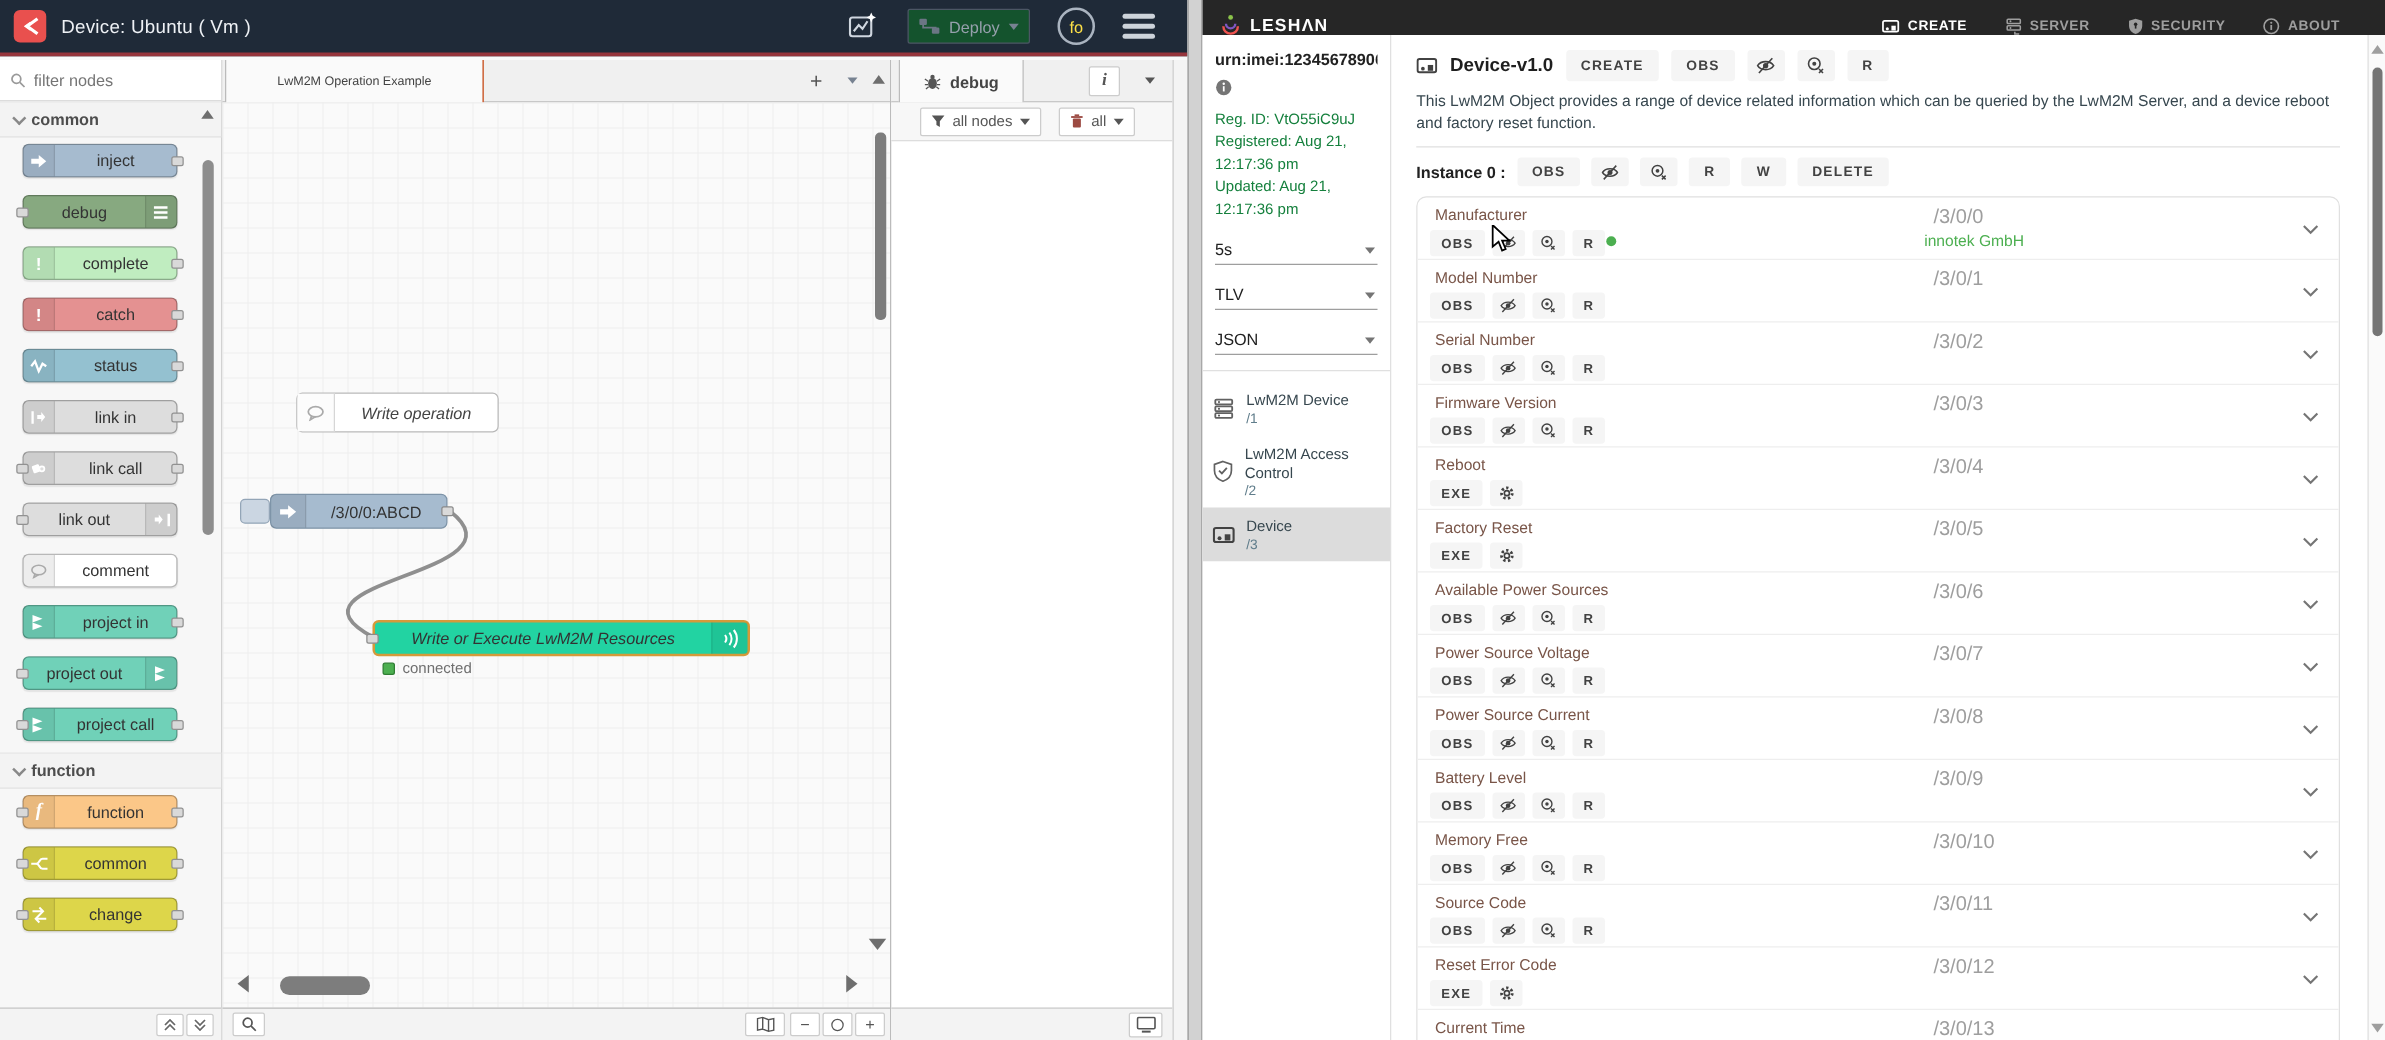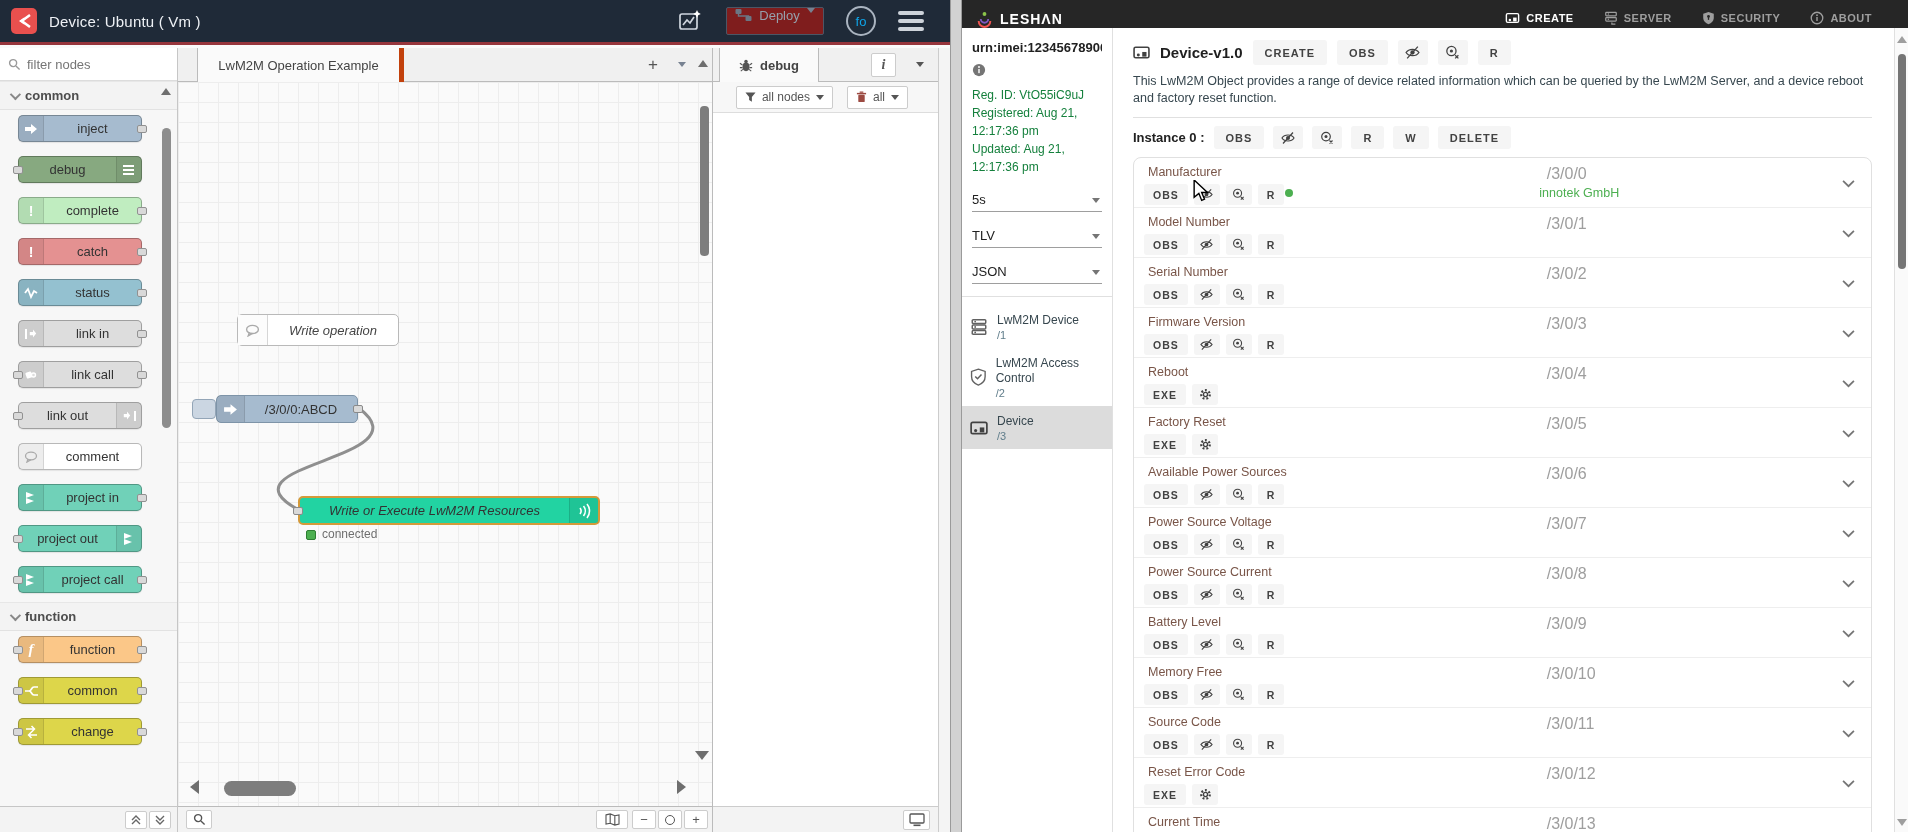--- a/index.html
+++ b/index.html
@@ -6,24 +6,24 @@
   html,body{width:1908px;height:832px;overflow:hidden}
   body{font-family:"Liberation Sans",sans-serif;position:relative;background:#fff;font-size:13px}
 
   
   #nodered{position:absolute;left:0;top:0;width:950px;height:832px;background:#fafafa}
   .nr-header{position:absolute;left:0;top:0;right:0;height:45px;background:#1f2a38;border-bottom:3px solid #96353c;display:flex;align-items:center}
   .nr-logo{width:26px;height:26px;border-radius:5px;background:#e9504e;margin-left:11px;display:flex;align-items:center;justify-content:center}
   .nr-title{color:#eef1f5;font-size:15px;margin-left:12px;font-weight:500;letter-spacing:.2px}
   .nr-right{margin-left:auto;display:flex;align-items:center;gap:22px;margin-right:26px}
   .imp-icon{width:28px;height:26px;display:flex;align-items:center;justify-content:center}
-  .deploy{width:98px;height:28px;background:#7f1d1d;border:1px solid #4c5665;border-radius:2px;display:flex;justify-content:center;gap:7px}
+  .deploy{width:98px;height:28px;background:#14532d;border:1px solid #4c5665;border-radius:2px;display:flex;align-items:center;justify-content:center;gap:7px}
   .deploy .dlbl{color:#96a0ac;font-size:13px}
   .caret{width:0;height:0;border-left:4px solid transparent;border-right:4px solid transparent;border-top:5px solid #778291}
-  .avatar{width:30px;height:30px;border-radius:50%;border:2px solid #aab4c0;color:#0ea5e9;display:flex;align-items:center;justify-content:center;font-size:13px}
+  .avatar{width:30px;height:30px;border-radius:50%;border:2px solid #aab4c0;color:#fde047;display:flex;align-items:center;justify-content:center;font-size:13px}
   .burger{display:flex;flex-direction:column;gap:4px}
   .burger i{display:block;width:26px;height:4px;background:#cdd3da;border-radius:2px}
 
   
   .palette{position:absolute;left:0;top:48px;width:178px;bottom:0;background:#f7f7f7;border-right:1px solid #c6c6c6}
   .pal-search{height:33px;background:#fff;border-bottom:1px solid #dcdcdc;display:flex;align-items:center;padding:0 8px;gap:6px}
   .pal-search input{border:none;outline:none;background:transparent;width:130px;font-size:13px;color:#555;font-family:"Liberation Sans",sans-serif}
   .sec-h{height:29px;display:flex;align-items:center;gap:7px;padding-left:10px;background:#f3f3f3;border-top:1px solid #e7e7e7;border-bottom:1px solid #e2e2e2;color:#4d4d4d;font-weight:bold}
   .chev-sm{width:8px;height:8px;border-right:2px solid #888;border-bottom:2px solid #888;transform:rotate(45deg) translateY(-2px)}
   .pal-item{position:relative;height:41px}
@@ -37,21 +37,21 @@
   .excl{color:#fff;font-weight:900;font-size:14px}
   .fico{color:#fff;font-family:"Liberation Serif",serif;font-style:italic;font-weight:bold;font-size:15px}
   .pal-sb{position:absolute;right:5px;top:34px;width:11px;bottom:26px}
   .pal-thumb{position:absolute;left:1px;top:46px;width:9px;height:300px;background:#8d8d8d;border-radius:5px}
   .pal-foot{position:absolute;left:0;right:0;bottom:0;height:26px;background:#f3f3f3;border-top:1px solid #c6c6c6;display:flex;align-items:center;justify-content:flex-end;gap:2px;padding-right:6px}
   .pf-btn{width:22px;height:18px;background:#fff;border:1px solid #ccc;border-radius:2px;display:flex;align-items:center;justify-content:center}
 
   
   .canvas{position:absolute;left:178px;top:48px;width:534px;bottom:0}
   .tabbar{position:absolute;left:0;right:0;top:0;height:34px;background:#f0f0f0;border-bottom:1px solid #bbb}
-  .tab{position:absolute;left:19px;top:0;width:207px;height:34px;background:#fafafa;border-left:1px solid #bbb;border-right:5px solid #c2410c;display:flex;align-items:center;justify-content:center;color:#444;font-size:13px}
+  .tab{position:absolute;left:2px;top:0;width:207px;height:34px;background:#fafafa;border-left:1px solid #bbb;border-right:1px solid #c2410c;display:flex;align-items:center;justify-content:center;color:#444;font-size:10px}
   .tb-plus{position:absolute;right:48px;top:6px;width:22px;height:22px;color:#555;font-size:17px;display:flex;align-items:center;justify-content:center}
   .tb-caret{position:absolute;right:26px;top:14px}
   .viewport{position:absolute;left:0;right:0;top:34px;bottom:26px;overflow:hidden;background:#fafafa;
     background-image:linear-gradient(#ededed 1px,transparent 1px),linear-gradient(90deg,#ededed 1px,transparent 1px);
     background-size:20px 20px}
   .wire{position:absolute;left:0;top:0;pointer-events:none}
   .cnode{position:absolute;border-radius:5px;display:flex;color:#333}
   .n-comment{left:59px;top:232px;width:162px;height:32px;background:#fff;border:1px solid #b9b9b9}
   .n-comment .pic{width:30px;background:#fcfcfc;border-right:1px solid #d6d6d6}
   .n-comment .plabel{font-style:italic;color:#444}
@@ -84,21 +84,21 @@
   .dbg-caret{position:absolute;right:14px;top:14px}
   .dbg-tools{position:absolute;left:0;right:0;top:34px;height:31px;background:#f7f7f7;border-bottom:1px solid #ddd;display:flex;align-items:center;justify-content:flex-end;gap:14px;padding-right:30px}
   .tool-btn{height:23px;background:#fff;border:1px solid #ccc;border-radius:2px;display:flex;align-items:center;gap:6px;padding:0 8px;color:#555;font-size:12px}
   .dbg-foot{position:absolute;left:0;right:0;bottom:0;height:26px;background:#f3f3f3;border-top:1px solid #ccc}
   .mon-btn{position:absolute;right:8px;top:3px;width:27px;height:20px;background:#fff;border:1px solid #ccc;border-radius:2px;display:flex;align-items:center;justify-content:center}
   .nr-strip{position:absolute;left:938px;top:48px;width:12px;bottom:0;background:#f4f4f4;border-left:1px solid #ccc}
   .divider{position:absolute;left:950px;top:0;width:12px;bottom:0;background:#d2d2d2;border-left:1px solid #9a9a9a;border-right:1px solid #9a9a9a}
 
   
   #leshan{position:absolute;left:962px;top:0;right:0;bottom:0;background:#fff}
-  .ls-header{position:absolute;left:0;right:0;top:0;height:28px;background:#262626;display:flex;align-items:flex-start;padding:11px 14px}
+  .ls-header{position:absolute;left:0;right:0;top:0;height:28px;background:#262626;display:flex;align-items:flex-end;padding:0 14px}
   .brand{color:#fff;font-weight:bold;font-size:14px;letter-spacing:1px;margin-left:7px}
   .ls-nav{margin-left:auto;display:flex;gap:30px;margin-right:22px}
   .nav-it{display:flex;align-items:center;gap:6px;color:#9e9e9e;font-size:11px;font-weight:bold;letter-spacing:.5px}
   .nav-it.active{color:#fff}
   .ls-body{position:absolute;left:0;right:14px;top:28px;bottom:0}
   .ls-side{position:absolute;left:0;top:0;bottom:0;width:151px;border-right:1px solid #e0e0e0;padding:12px 10px;overflow:hidden}
   .urn{font-size:13px;font-weight:bold;color:#212121;white-space:nowrap;overflow:hidden}
   .info-ic{margin:8px 0 6px 0}
   .cl-line{font-size:12px;color:#15803d;line-height:18px}
   .sel{margin-top:10px;border-bottom:1px solid #9e9e9e;height:26px;position:relative;font-size:13px;color:#212121;padding-top:6px}

